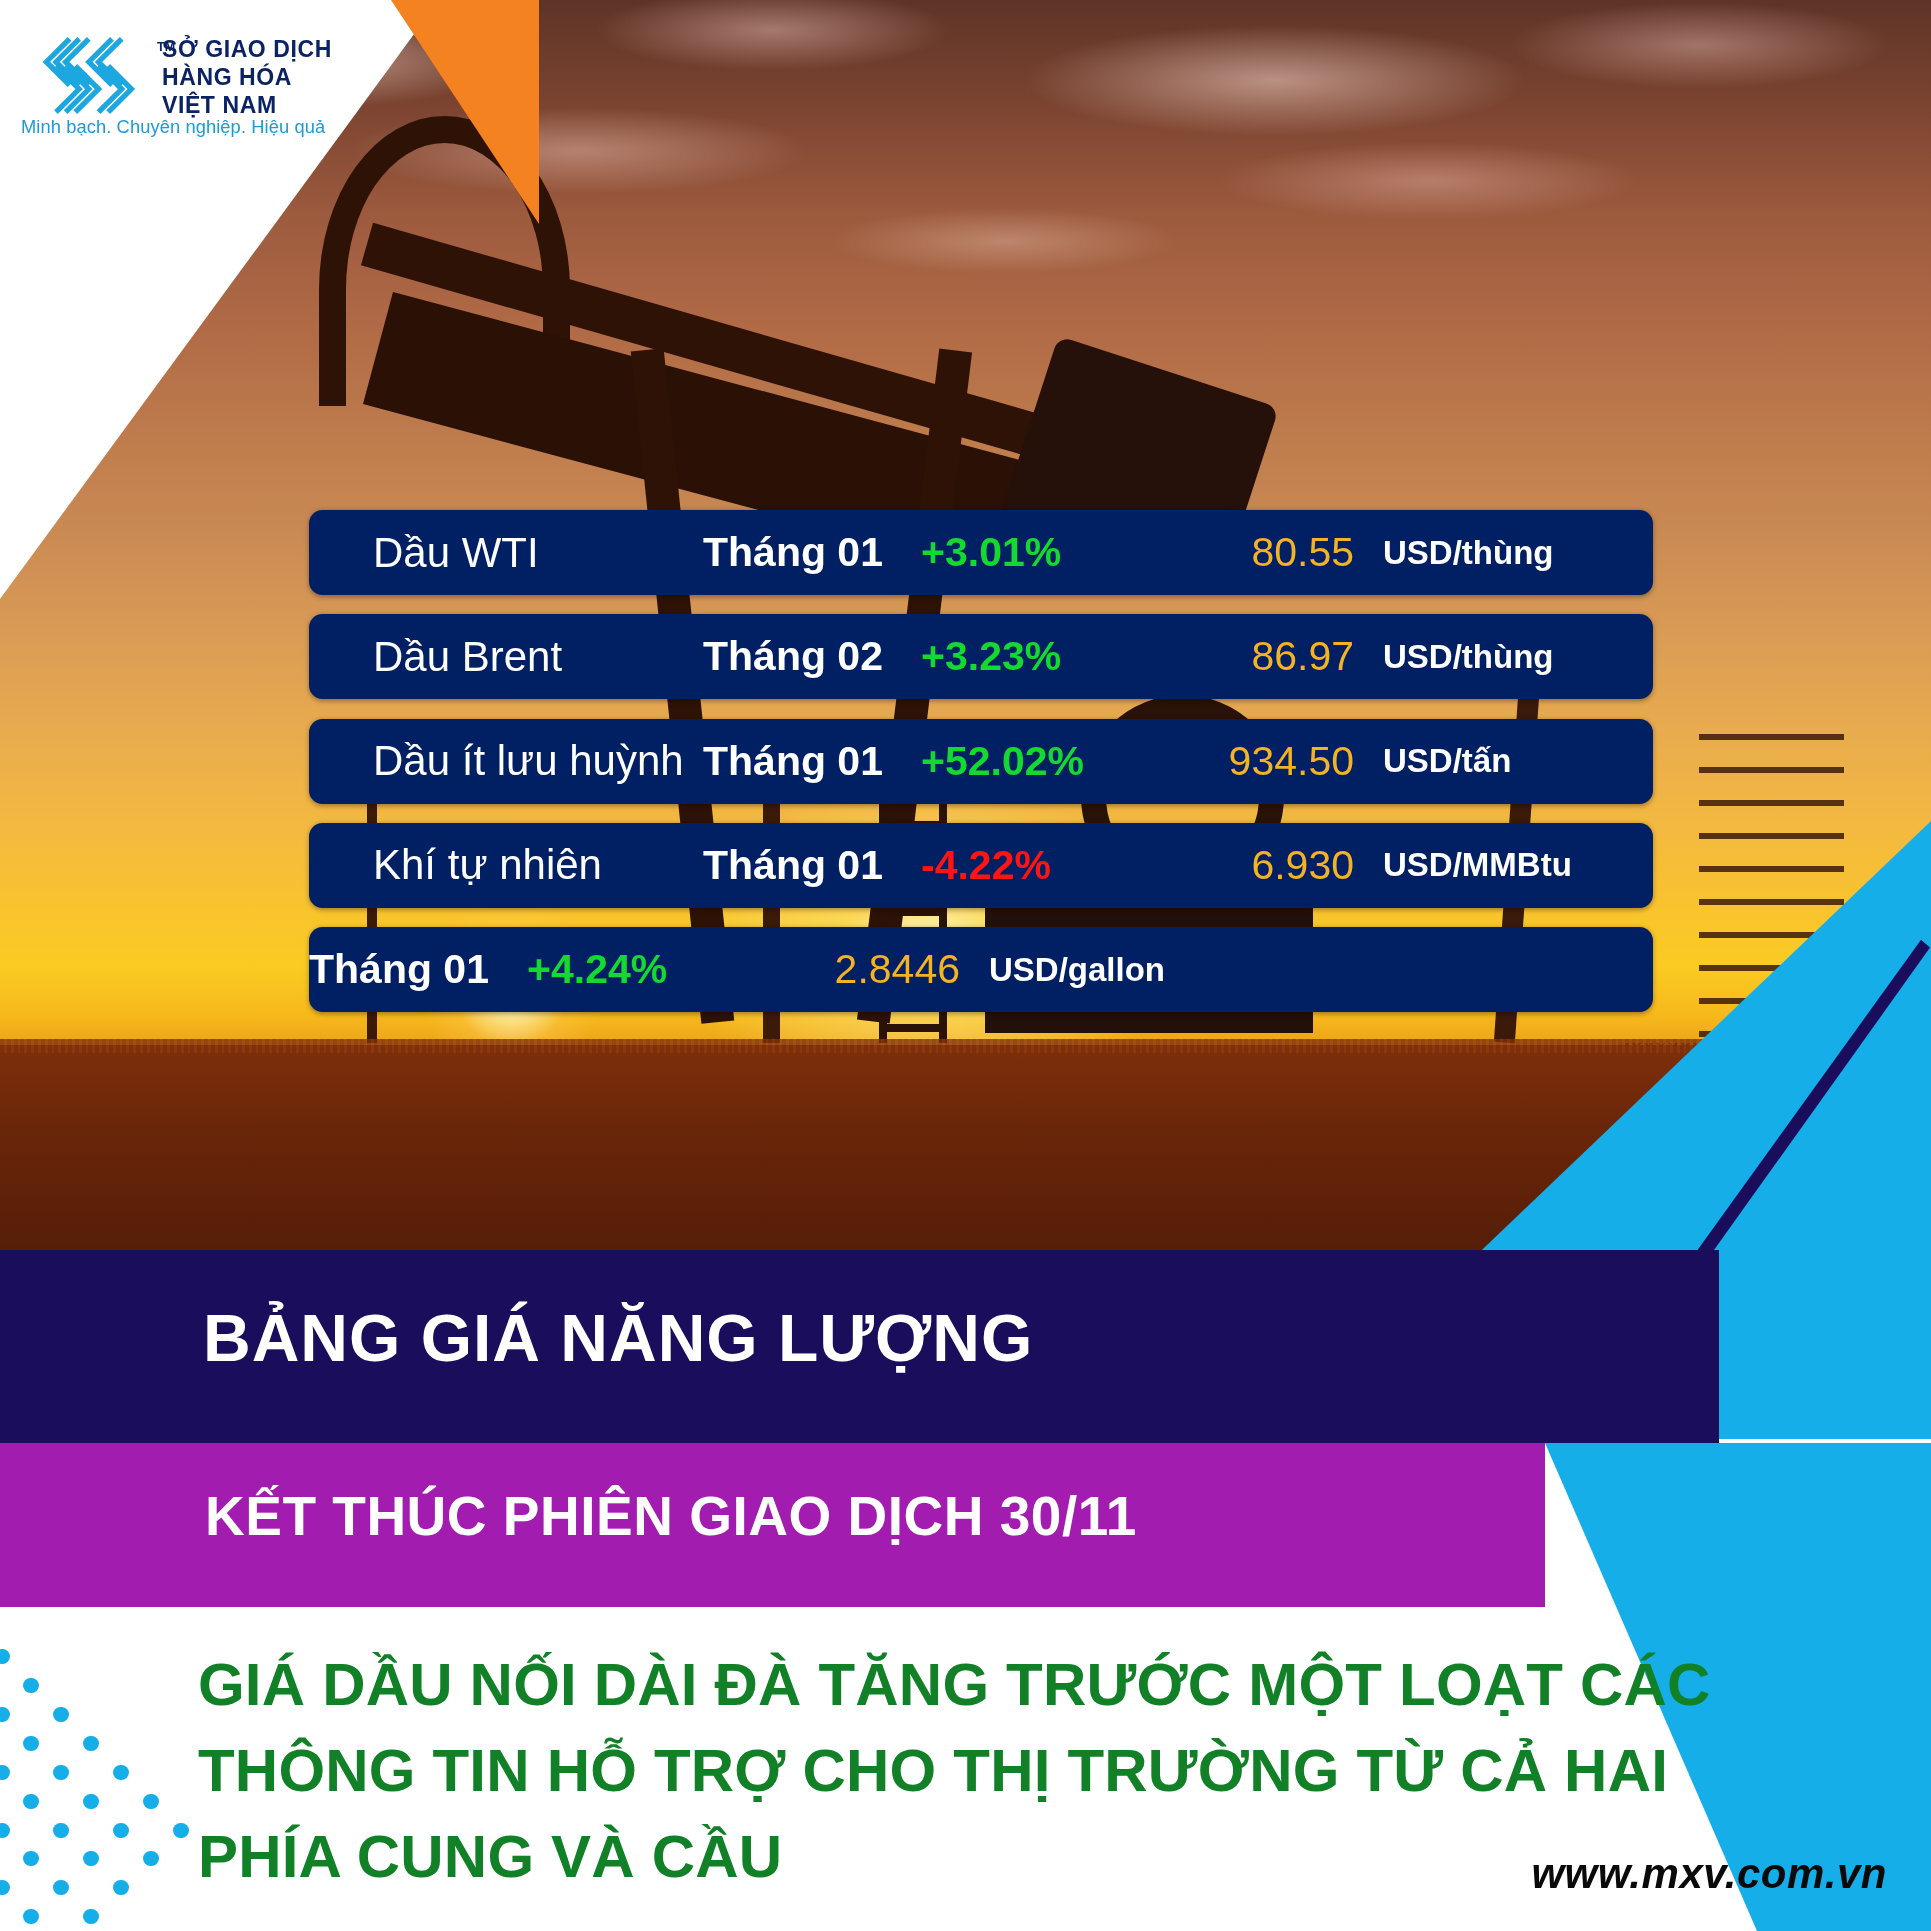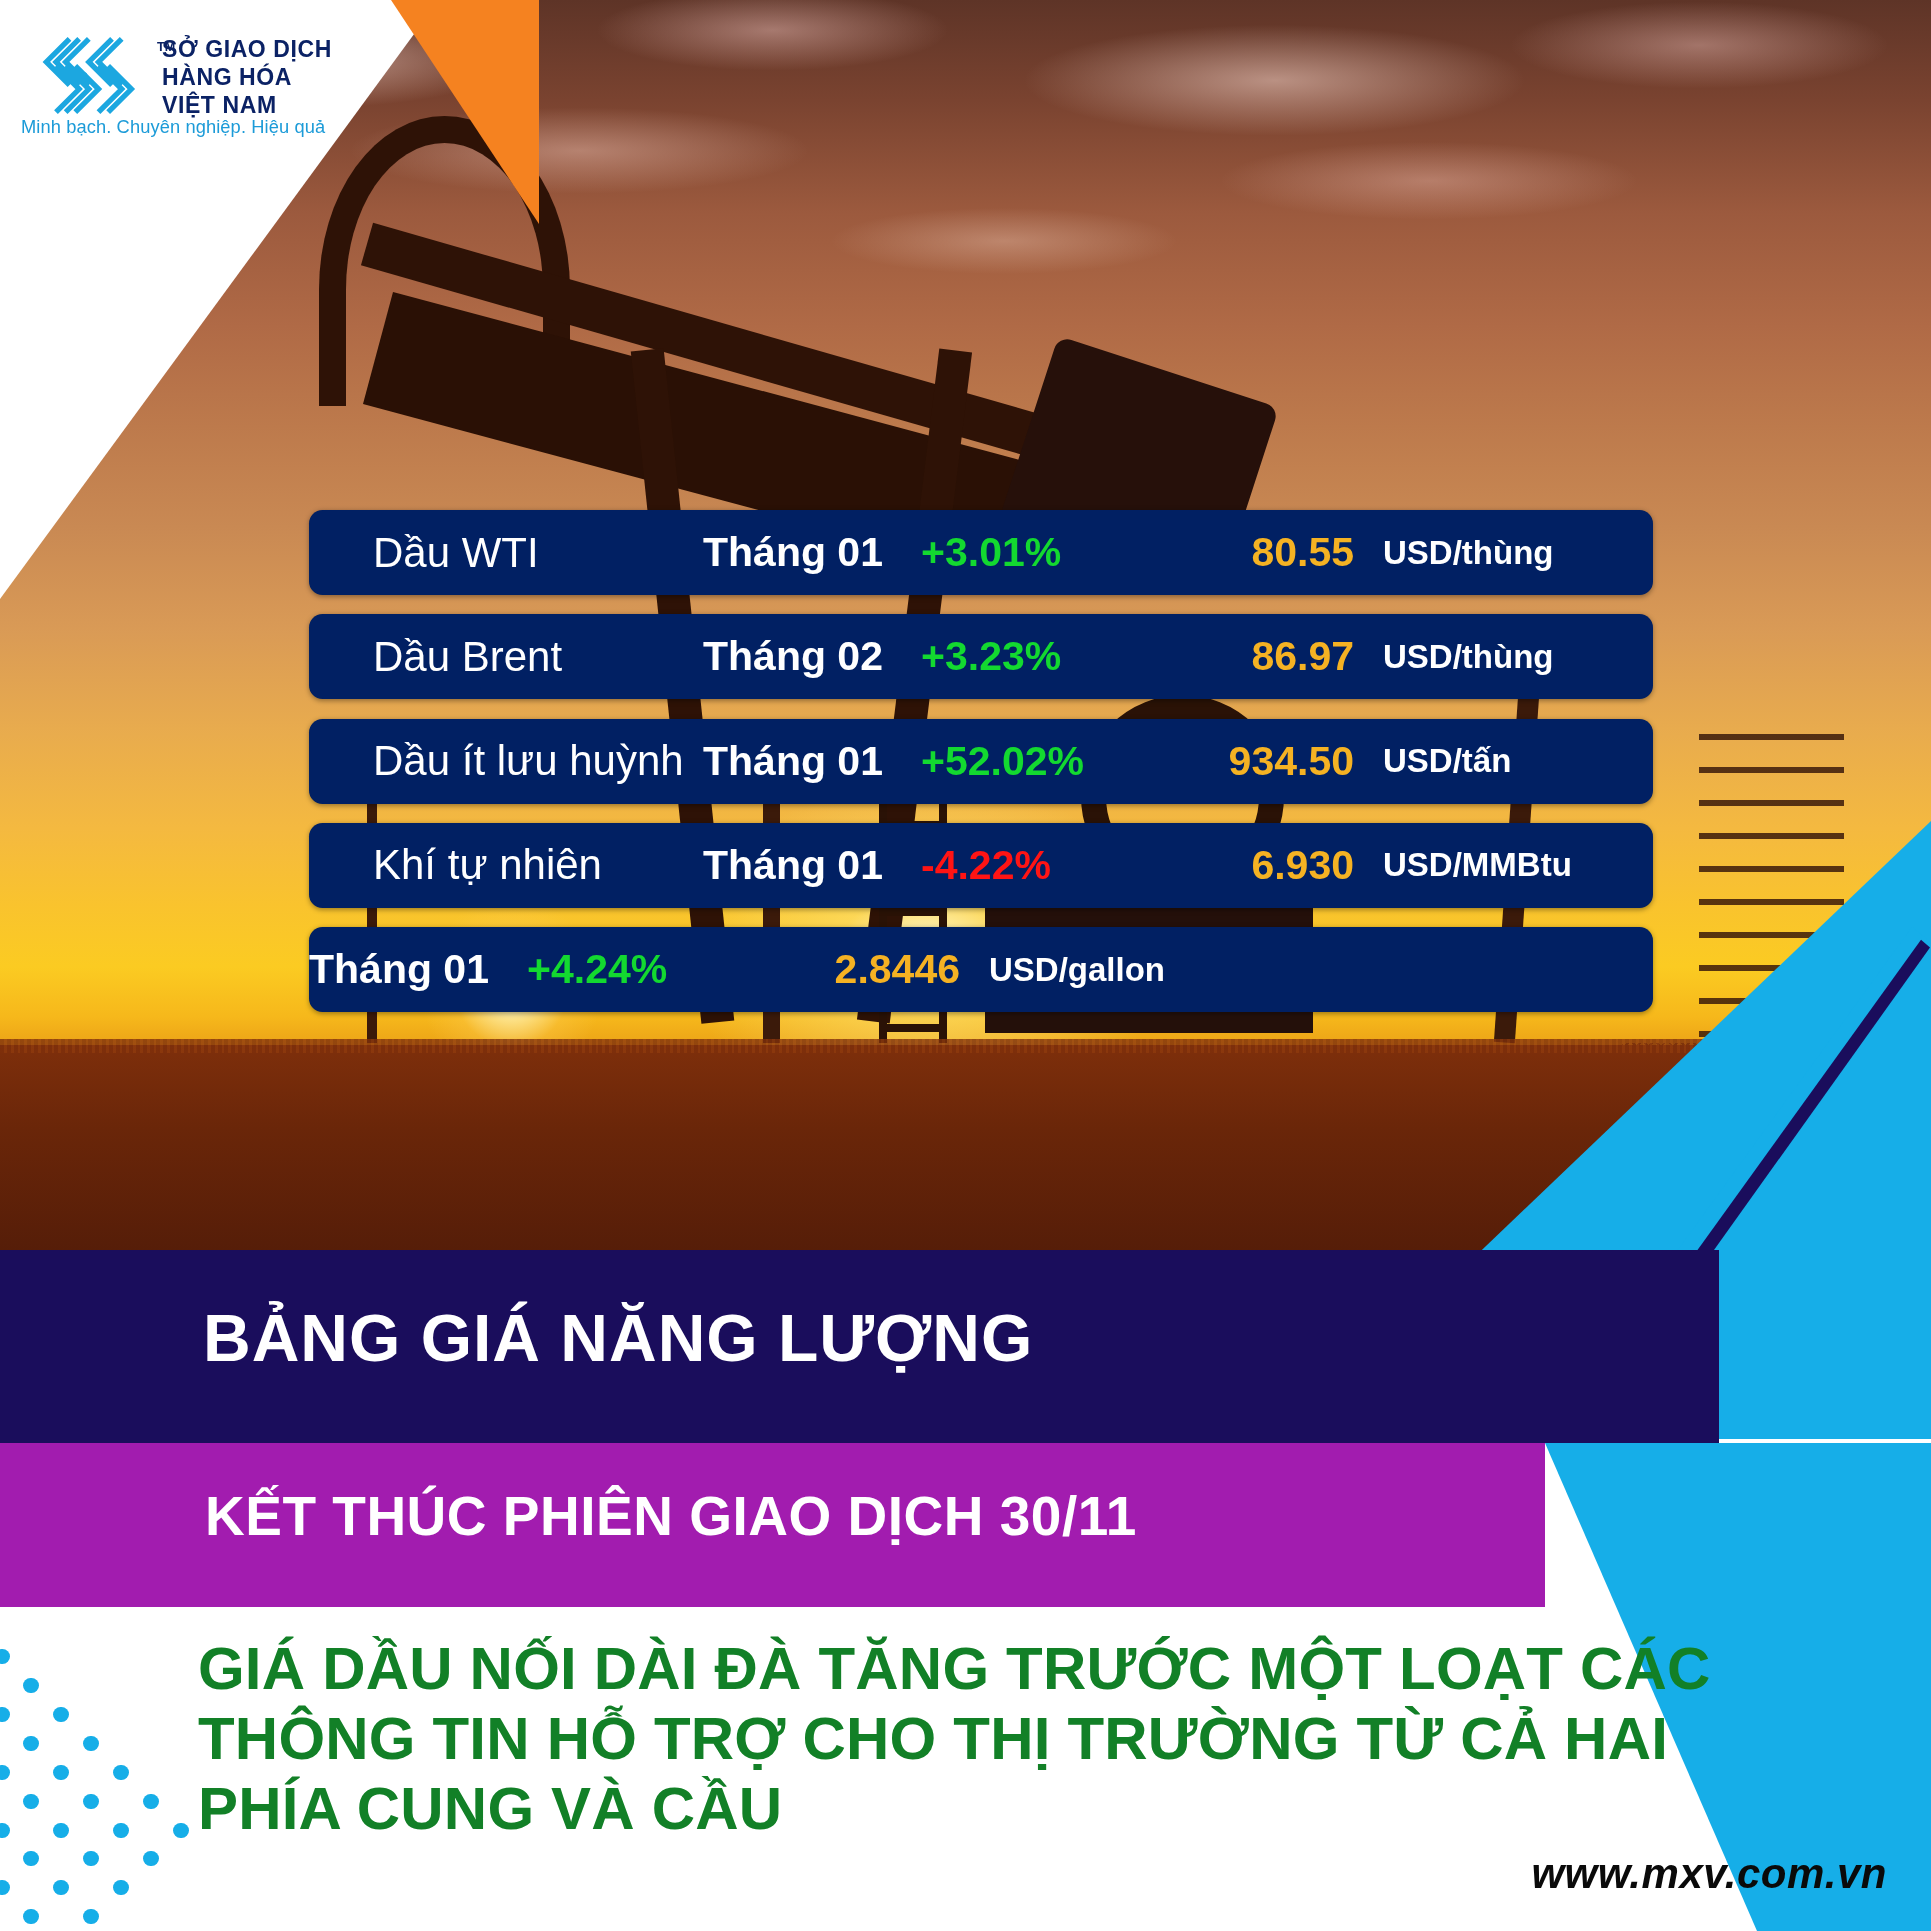--- a/index.html
+++ b/index.html
@@ -127,21 +127,21 @@
     height:85px;
     margin-bottom:19.3px;
     background:#012063;
     border-radius:13.5px;
     display:flex; align-items:center;
     box-shadow:0 1.9px 5.8px rgba(0,0,0,.35);
   }
   .c-name  { width:394px; padding-left:64px; color:#ffffff; font-weight:normal; font-size:42px; white-space:nowrap; }
   .c-month { width:218px; color:#ffffff; font-weight:bold; font-size:41px; white-space:nowrap; }
   .c-chg   { width:207px; font-weight:bold; font-size:41px; text-align:left; white-space:nowrap; }
-  .c-price { width:226px; color:#F5B223; font-weight:bold; font-size:41px; text-align:right; white-space:nowrap; }
+  .c-price { width:226px; color:#F5B223; font-weight:normal; font-size:41px; text-align:right; white-space:nowrap; }
   .c-unit  { flex:1; padding-left:29px; color:#ffffff; font-weight:bold; font-size:33px; white-space:nowrap; }
   .up   { color:#13D930; }
   .down { color:#FF1414; }
 
   
   .navy-band {
     position:absolute; left:0; top:1250px; width:1719px; height:193px;
     background:#1A0D5C;
   }
   .navy-band .title {
@@ -164,21 +164,21 @@
   
   .dots { position:absolute; left:-5.8px; top:1641px; width:222px; height:290px; }
   .dot { position:absolute; width:15.4px; height:15.4px; border-radius:50%; background:#16AEE8; }
 
   
   .headline {
     position:absolute; left:198px; top:1634px; width:1564px;
     color:#128027; font-weight:bold; font-size:60px; line-height:1.17;
     letter-spacing:0.2px;
   }
-  .headline div { white-space:nowrap; }
+  .headline div { white-space:nowrap;margin-top:16px; }
 
   
   .url {
     position:absolute; right:44px; bottom:33px;
     color:#0A0A0A; font-weight:bold; font-style:italic; font-size:42px;
     letter-spacing:0.5px;
   }
 </style>
 </head>
 <body>

